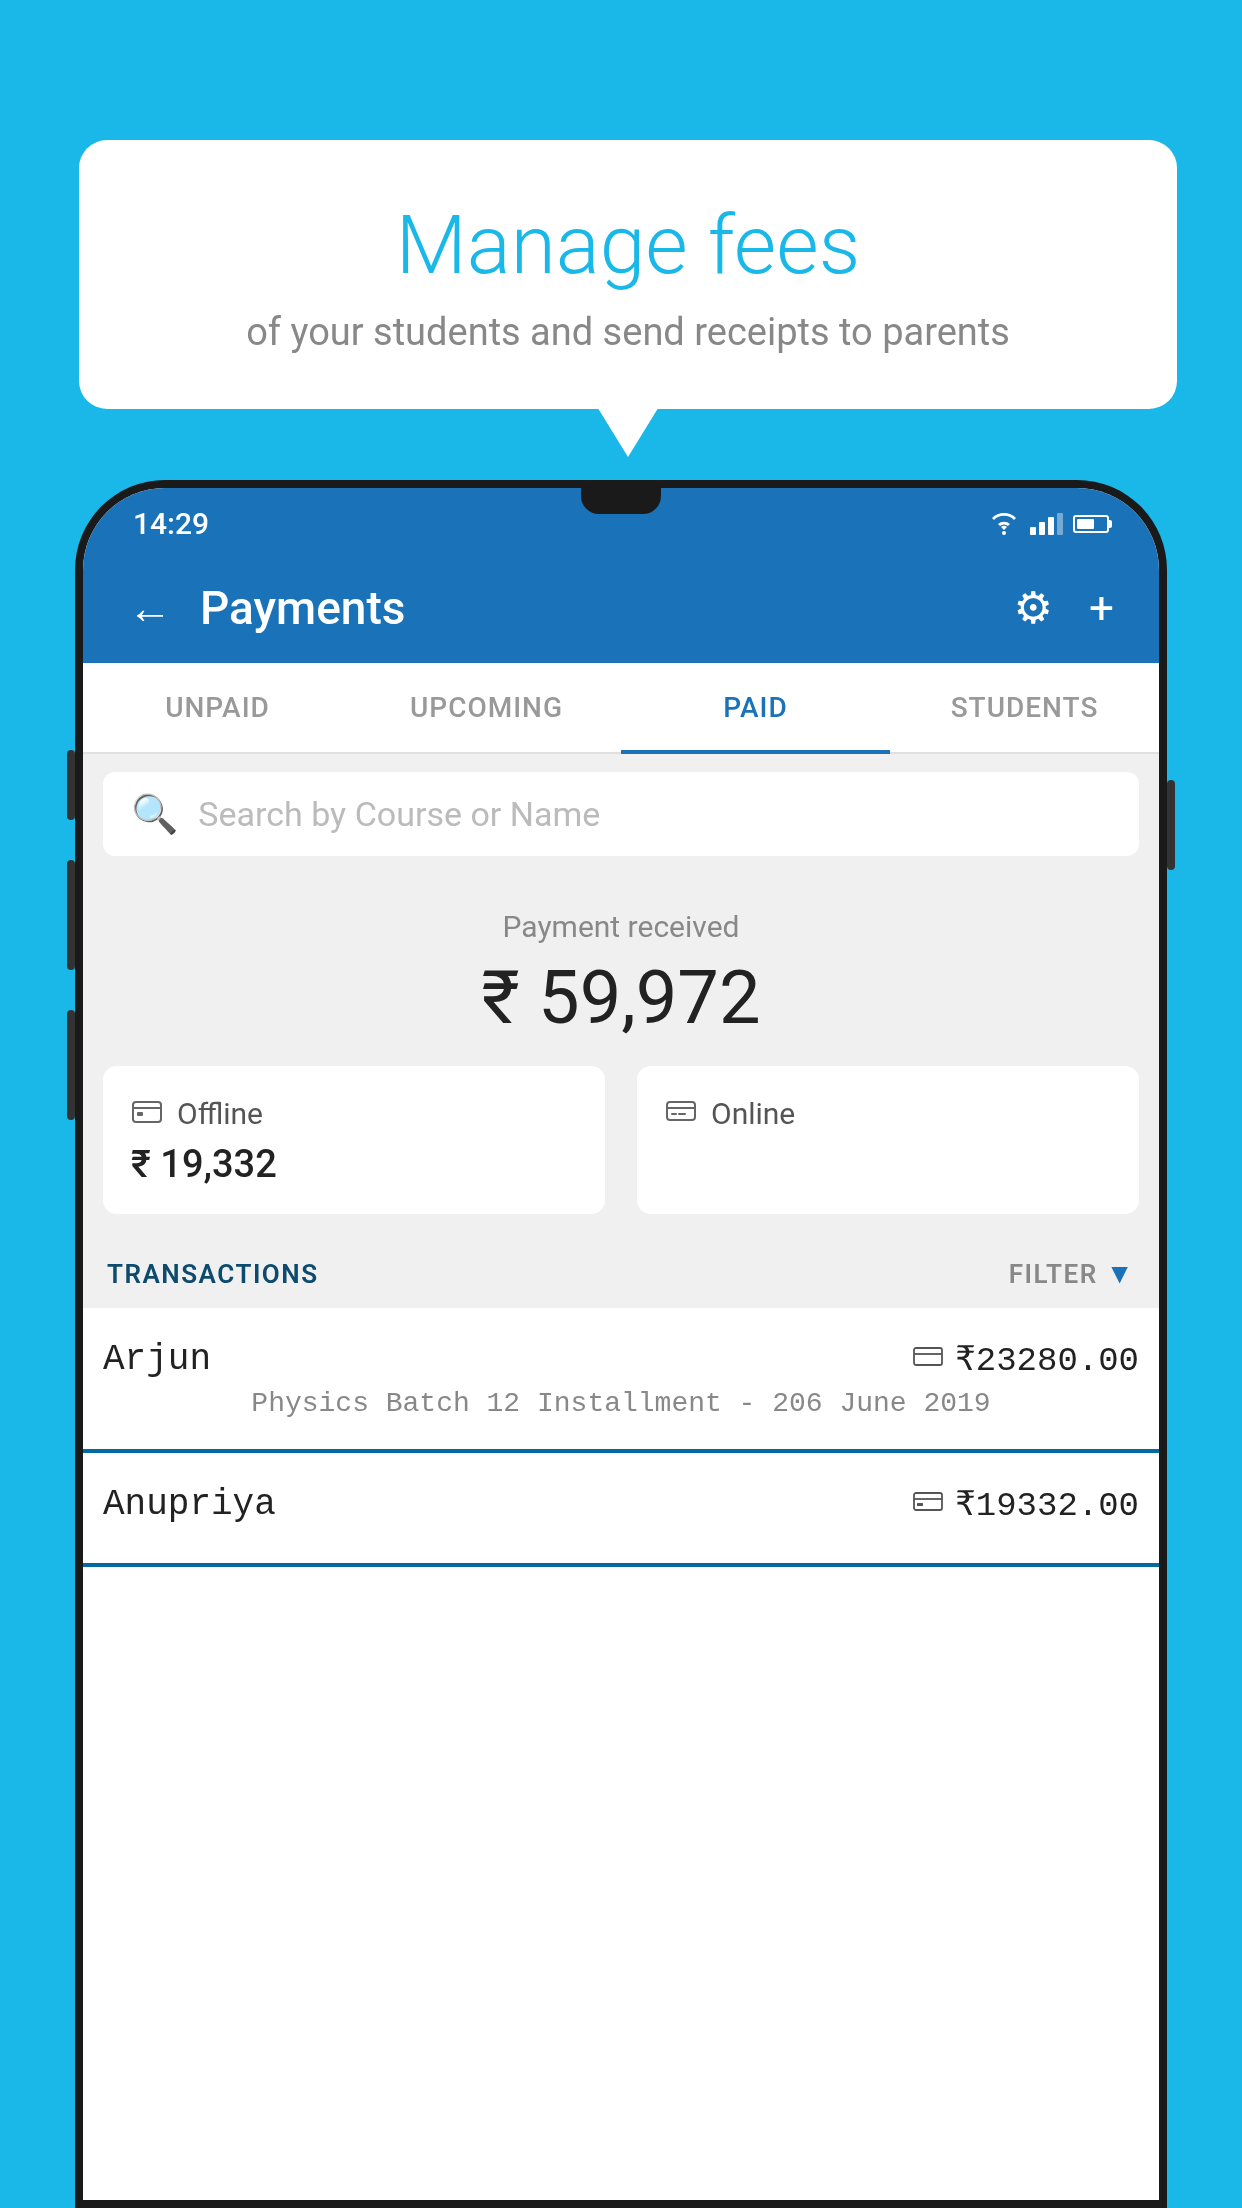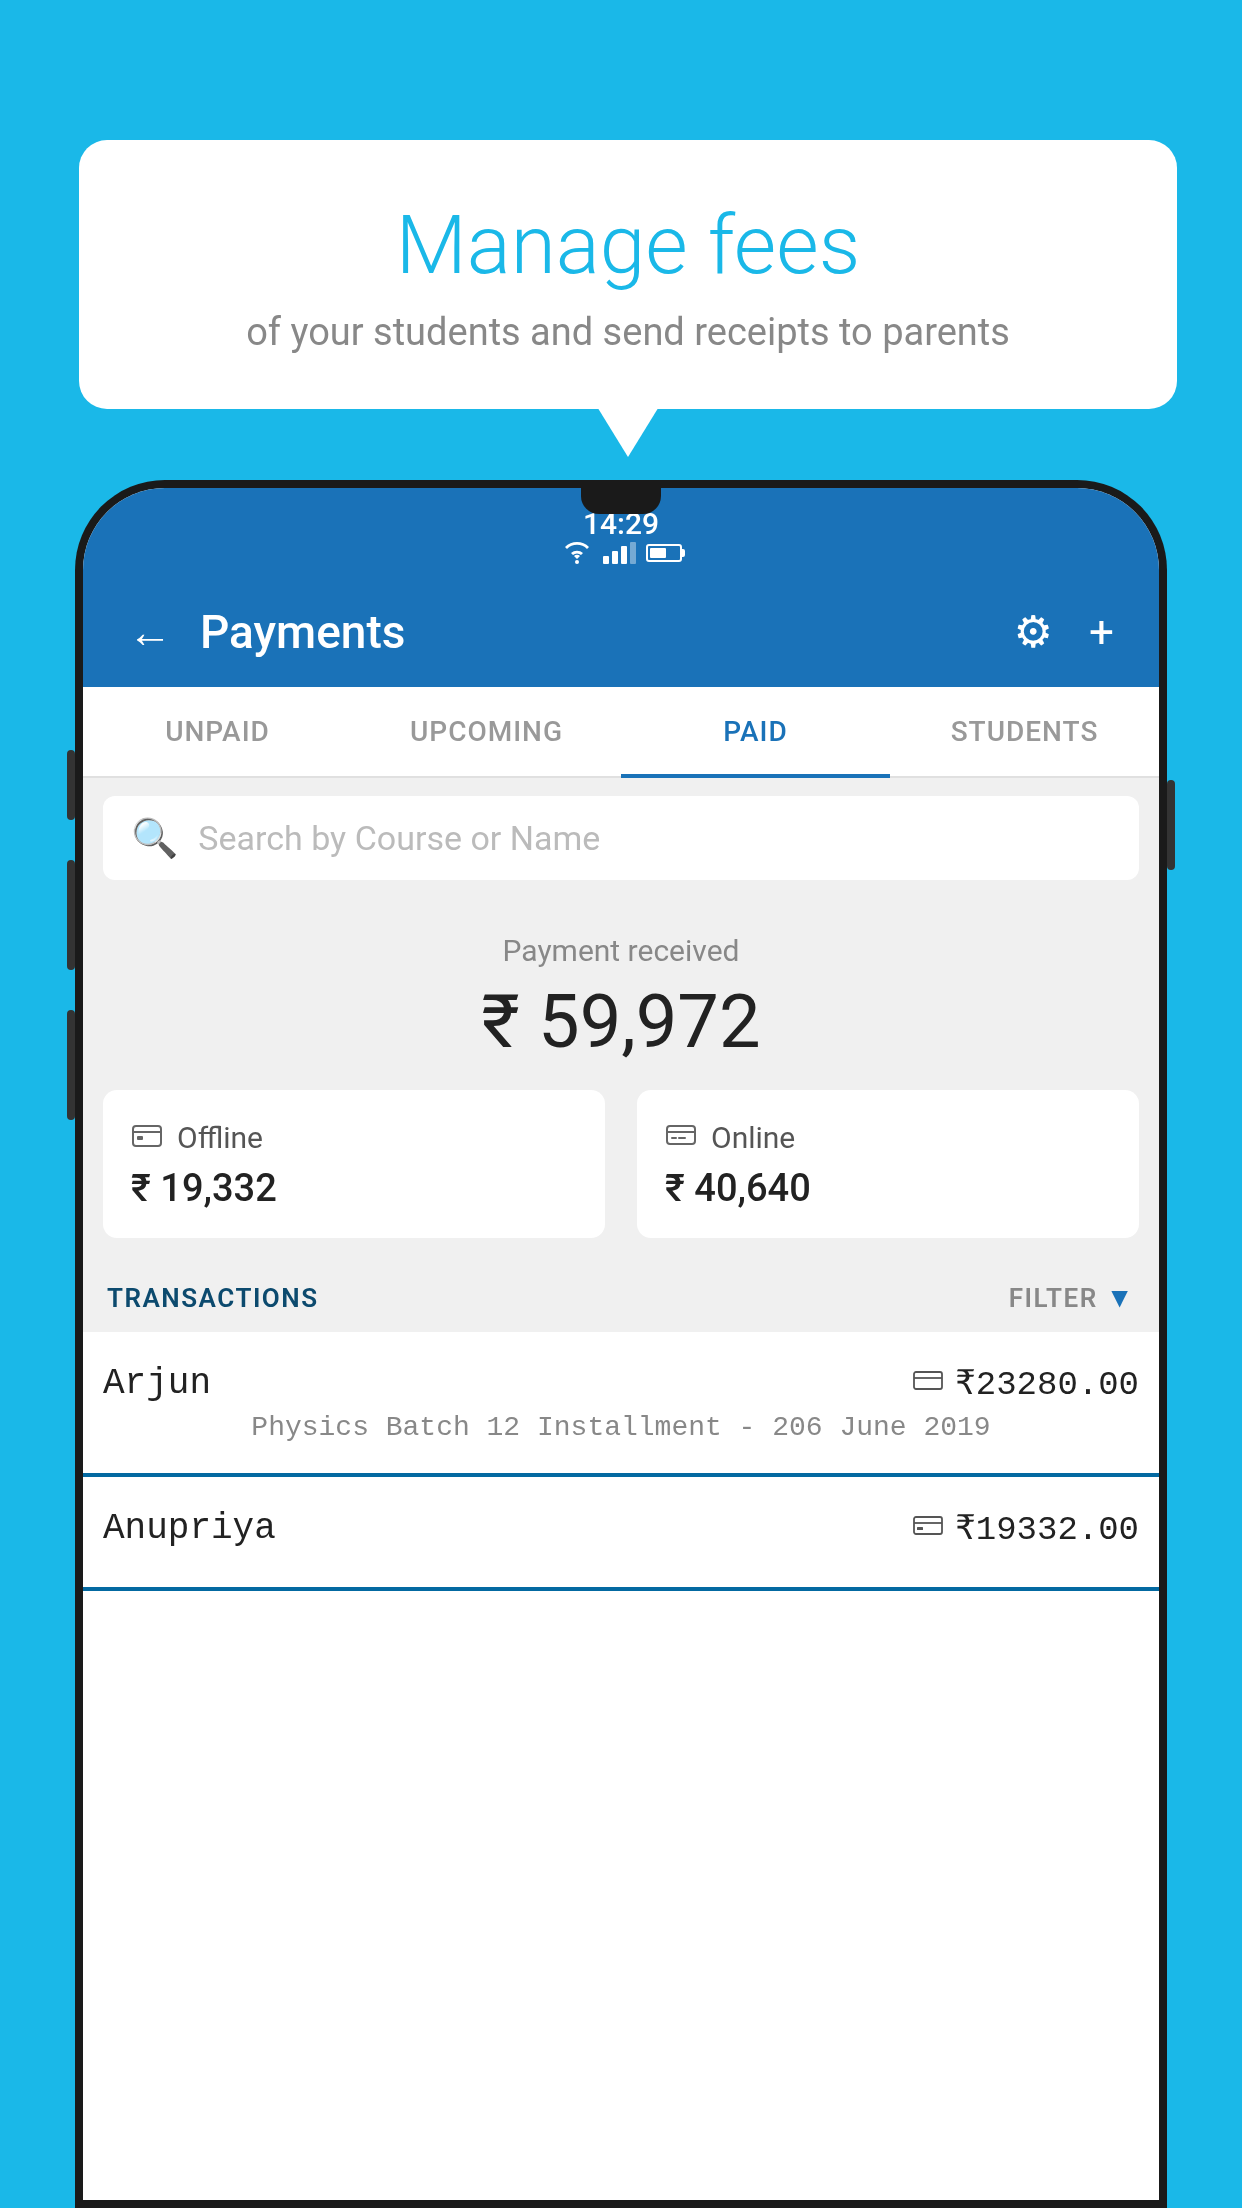--- a/index.html
+++ b/index.html
@@ -83,21 +83,20 @@
     }
 
     
     .status-bar {
       background: #1a72b8;
       padding: 18px 50px 12px;
       display: flex;
       justify-content: space-between;
       align-items: center;
       flex-shrink: 0;
-      flex-direction: column;
     }
 
     .status-time {
       color: white;
       font-size: 30px;
       font-weight: 500;
     }
 
     .status-icons {
       display: flex;
@@ -542,21 +541,20 @@
           <div class="card-header">
             <span class="card-icon">
               <svg width="32" height="28" viewBox="0 0 32 28" fill="none" stroke="#666" stroke-width="2">
                 <rect x="2" y="6" width="28" height="18" rx="3"></rect>
                 <path d="M2 12h28"></path>
                 <path d="M7 18h4M14 18h6" stroke-linecap="round"></path>
               </svg>
             </span>
             <span class="card-label">Online</span>
           </div>
-          <div class="card-amount">₹ 40,640</div>
         </div>
       </div>
 
       <div class="transactions-header">
         <span class="transactions-label">TRANSACTIONS</span>
         <div class="filter-label">
           <span>FILTER</span>
           <span class="filter-icon">▼</span>
         </div>
       </div>

